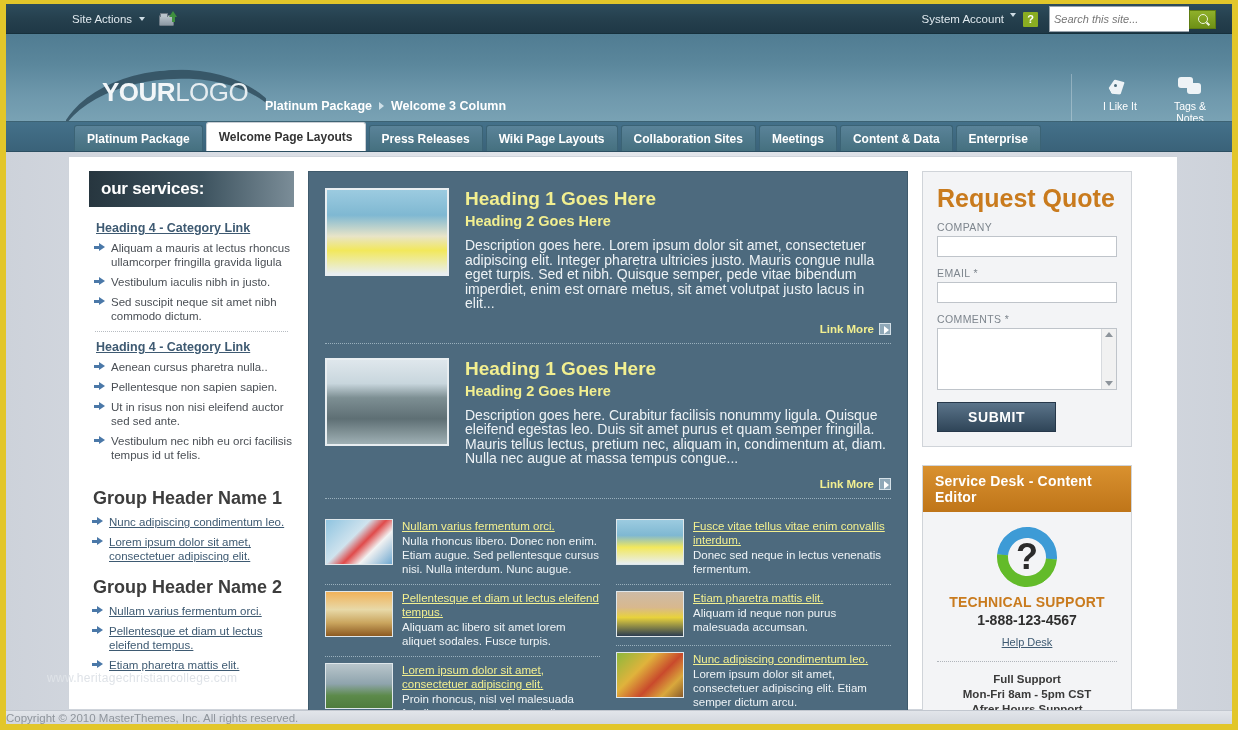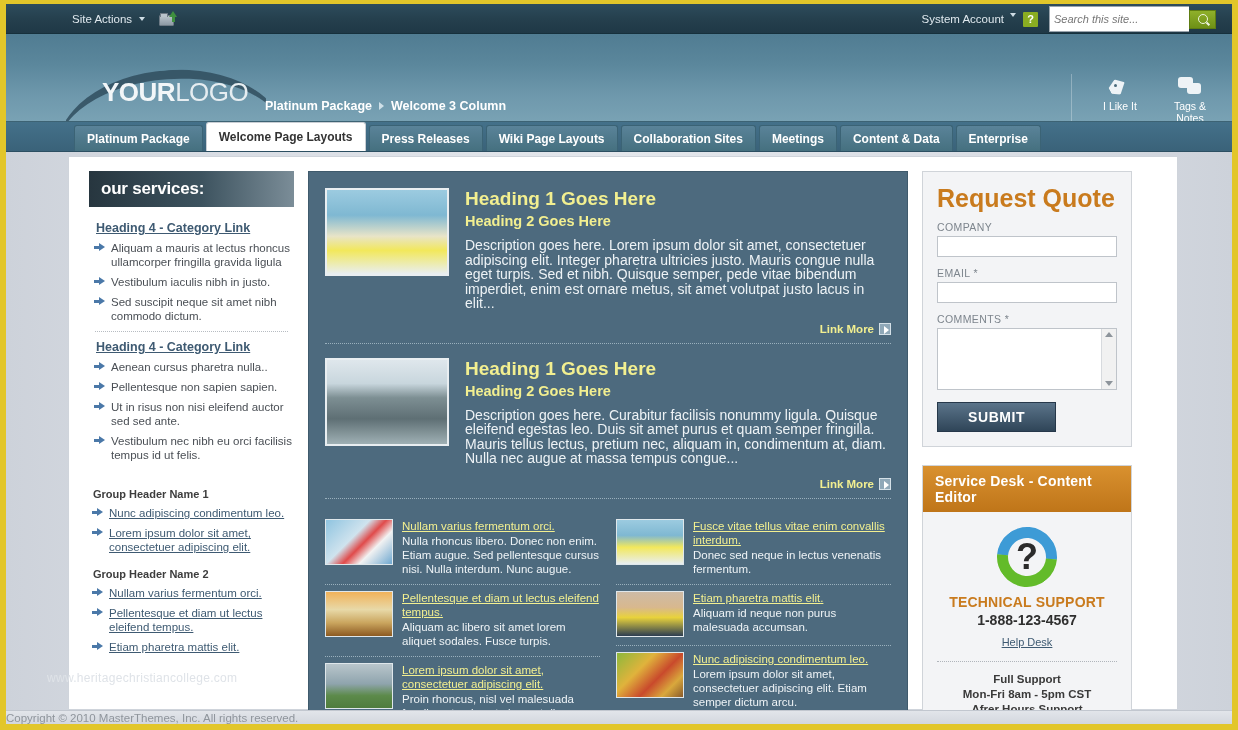--- a/index.html
+++ b/index.html
@@ -163,21 +163,21 @@
     position:relative; padding-left:20px; margin-bottom:6px;
     font-size:11.5px; line-height:14px; color:#4a4f55;
   }
   ul.arrow-list li .abullet{
     position:absolute; left:3px; top:2px; width:11px;height:9px;
   }
   .abullet .shaft{position:absolute;left:0;top:3px;width:6px;height:3px;background:#4a78a8;}
   .abullet .head{position:absolute;left:5px;top:0;width:0;height:0;
     border-top:4.5px solid transparent;border-bottom:4.5px solid transparent;border-left:6px solid #4a78a8;}
   .dots-sep{ border-top:1px dotted #b7bcc2; margin:8px 4px 8px 4px; }
-  .grp-head{ font-size:11px; font-weight:bold; color:#3d3d3d; margin:14px 0 6px 4px; }
+  .grp-head{ font-size:18px; font-weight:bold; color:#3d3d3d; margin:14px 0 6px 4px; }
   ul.arrow-list.links li a{ color:#3e5a72; text-decoration:underline; font-size:11.5px; cursor:pointer; }
   
   #centercol{
     width:600px; flex:none; background:#4d6a7e; border:1px solid #3f5a6c;
     padding:16px 16px 14px 16px;
   }
   .article{ display:flex; gap:16px; padding-bottom:6px; }
   .article .thumb{
     width:124px;height:88px;flex:none;border:2px solid #e9eef1; background:#8fb6c8;
     background-size:cover; background-position:center;

